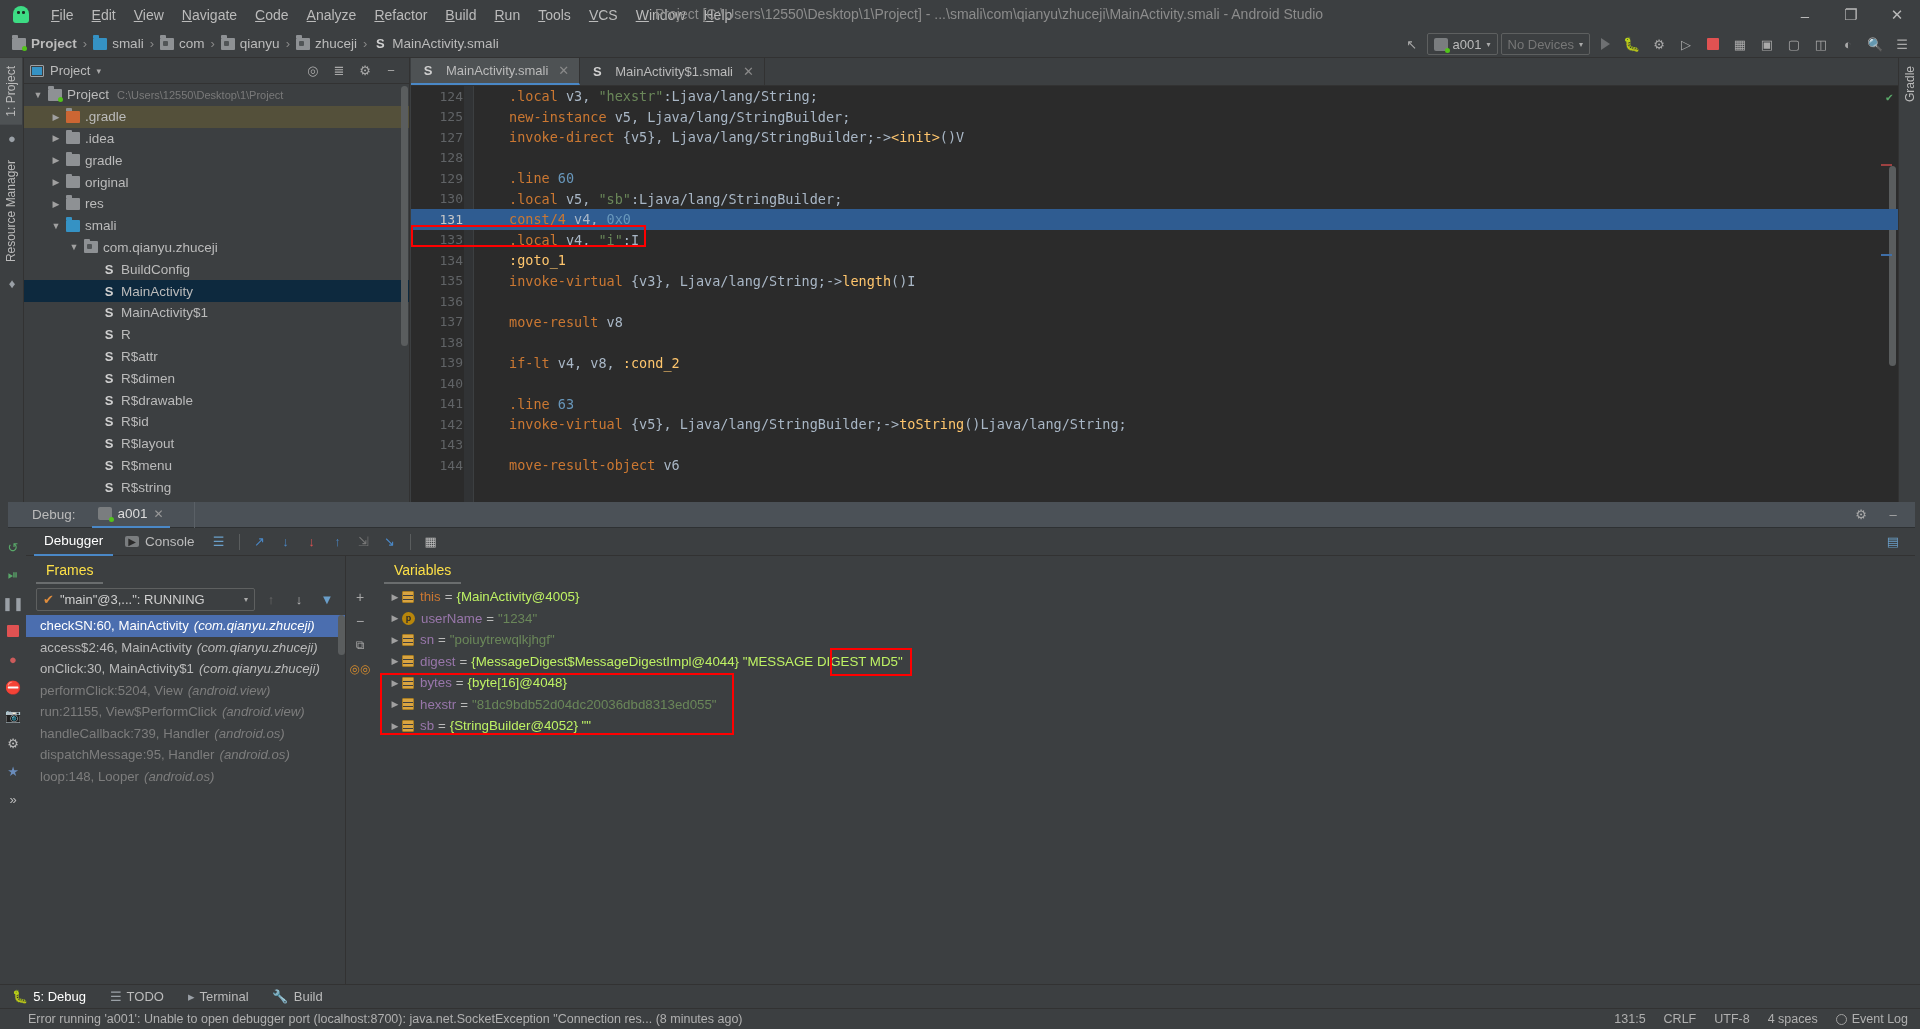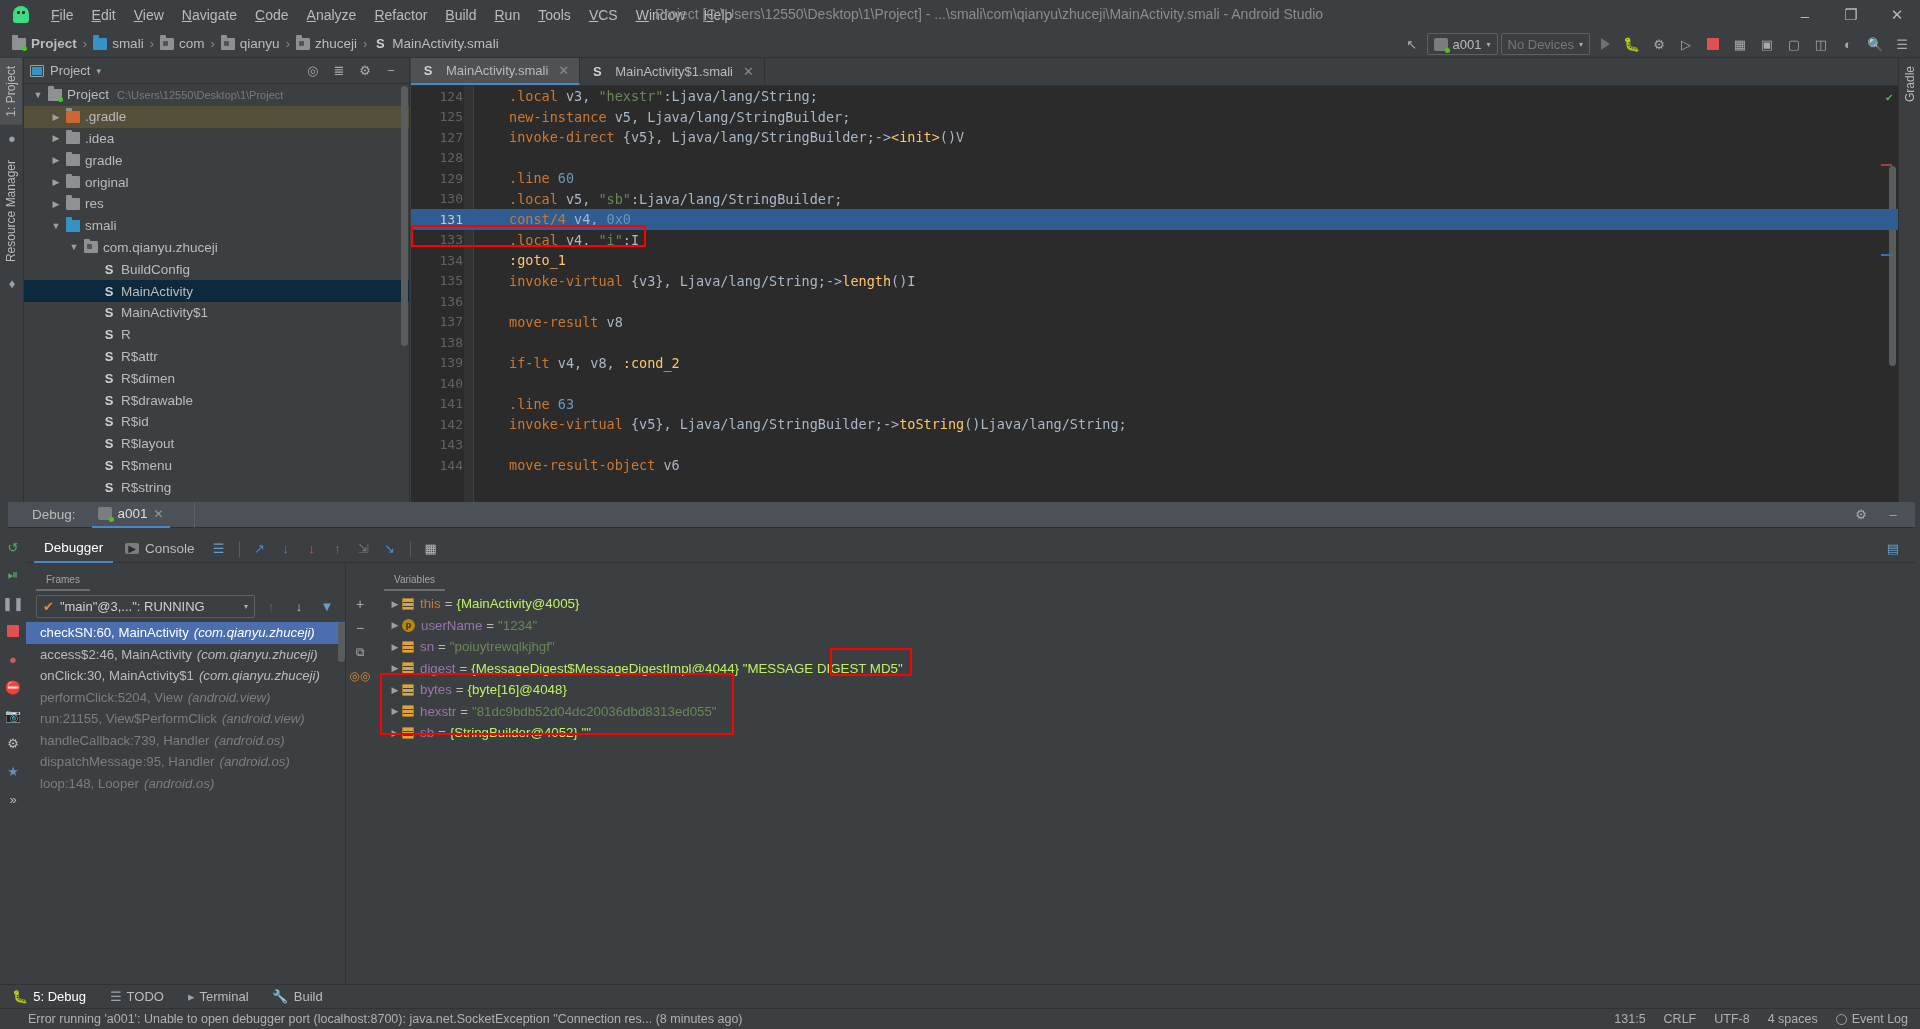--- a/index.html
+++ b/index.html
@@ -204,37 +204,37 @@
   }
   .dhdr-sep { width: 1px; background: #5a6066; height: 26px; margin-left: 24px; }
   .dhdr-right { margin-left: auto; display: flex; align-items: center; gap: 8px; padding-right: 10px; }
 
   .dbg-body { position: absolute; left: 0; top: 26px; right: 0; bottom: 0; display: flex; }
   .dbg-sidecol {
     width: 26px; background: #3c3f41; display: flex; flex-direction: column;
     align-items: center; padding-top: 6px; gap: 2px;
   }
   .dbg-sideico { width: 24px; height: 26px; display: flex; align-items: center; justify-content: center; font-size: 13px; }
-  .dbg-main { flex: 1; display: flex; flex-direction: column; margin-top: 7px; }
+  .dbg-main { flex: 1; display: flex; flex-direction: column; }
   .dbg-toolbar {
     height: 28px; display: flex; align-items: center; gap: 2px;
     border-bottom: 1px solid #323232; padding-left: 8px;
   }
   .dtabbtn {
     padding: 4px 10px; font-size: 13.5px; color: #bbbbbb; display: flex;
     align-items: center; gap: 6px; height: 28px;
   }
   .dtabbtn.active { color: #ffffff; border-bottom: 2px solid #4a88c7; }
   .tbsep { width: 1px; height: 16px; background: #5a5d5e; margin: 0 6px; }
   .tbtn { width: 24px; height: 22px; display: flex; align-items: center; justify-content: center; font-size: 13px; }
 
   .dbg-split { flex: 1; display: flex; }
   .frames-pane { width: 320px; border-right: 1px solid #323232; display: flex; flex-direction: column; }
   .pane-tabrow { height: 28px; display: flex; align-items: flex-end; padding-left: 10px; }
-  .pane-tab { font-size: 10px; color: #a3a3a3; padding: 4px 10px; border-bottom: 2px solid #6a6d6e; }
+  .pane-tab { font-size: 14px; color: #fde047; padding: 4px 10px; border-bottom: 2px solid #6a6d6e; }
   .thread-row { display: flex; align-items: center; padding: 4px 6px 4px 10px; gap: 4px; }
   .thread-combo {
     flex: 1; height: 23px; border: 1px solid #5e6060; border-radius: 2px;
     display: flex; align-items: center; gap: 6px; padding: 0 6px; font-size: 13px; color: #d0d0d0;
   }
   .fr-list { flex: 1; overflow: hidden; position: relative; }
   .fr-row {
     height: 21.5px; display: flex; align-items: center; padding-left: 14px;
     font-size: 13.2px; white-space: nowrap; color: #bbbbbb;
   }

